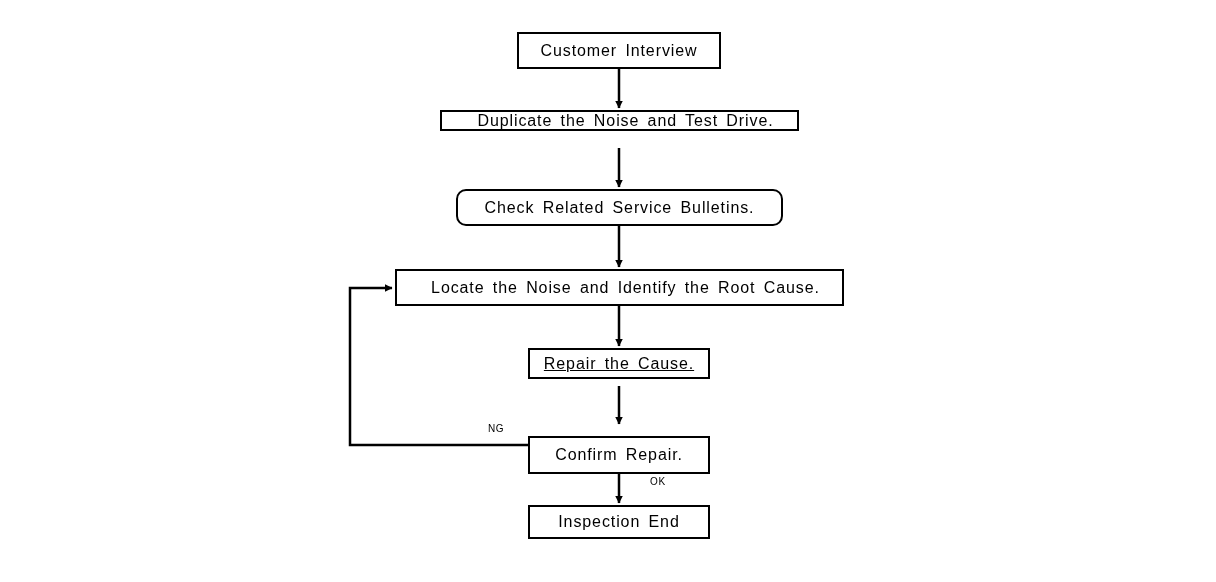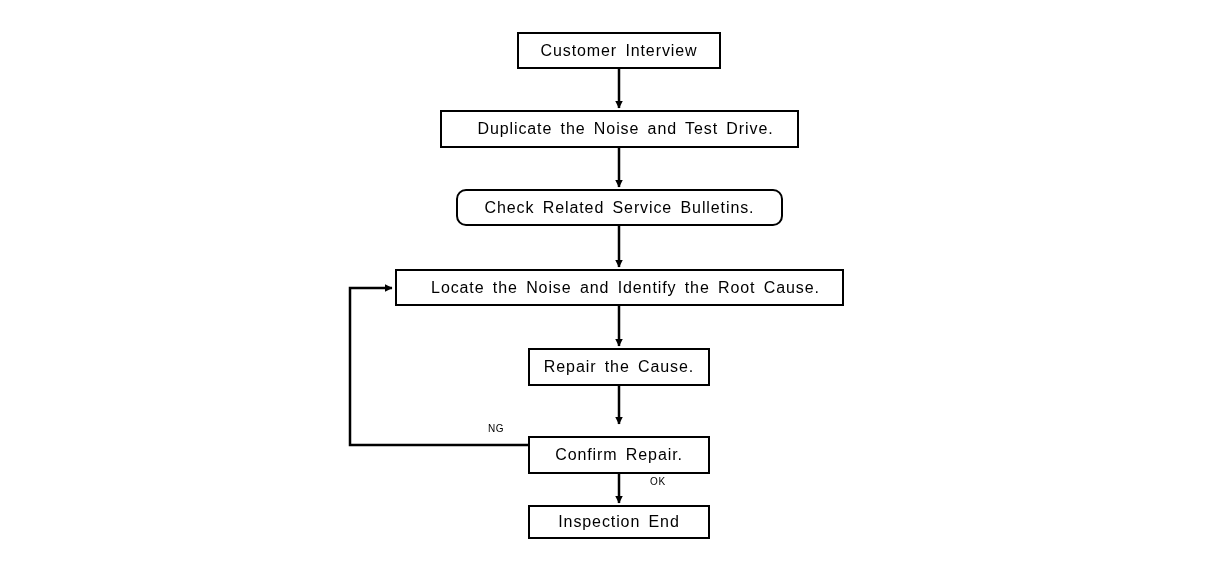--- a/index.html
+++ b/index.html
@@ -76,33 +76,33 @@
 
     <line x1="619" y1="464" x2="619" y2="503" stroke="#000000" stroke-width="2.5" marker-end="url(#arrowhead)"></line>
 
     <path d="M 528 445 L 350 445 L 350 288 L 392 288" fill="none" stroke="#000000" stroke-width="2.5" marker-end="url(#arrowhead)"></path>
   </svg>
 
   <div class="node" style="left:517px; top:32px; width:204px; height:37px;">
     <span>Customer Interview</span>
   </div>
 
-  <div class="node" style="left:440px; top:110px; width:359px; height:38px;padding-left:12px;">
+  <div class="node" style="left:440px; top:110px; width:359px; height:21px;padding-left:12px;">
     <span>Duplicate the Noise and Test Drive.</span>
   </div>
 
   <div class="node" style="left:456px; top:189px; width:327px; height:37px;border-radius:10px;">
     <span>Check Related Service Bulletins.</span>
   </div>
 
   <div class="node" style="left:395px; top:269px; width:449px; height:37px;padding-left:12px;">
     <span>Locate the Noise and Identify the Root Cause.</span>
   </div>
 
-  <div class="node" style="left:528px; top:348px; width:182px; height:38px;">
+  <div class="node" style="left:528px; top:348px; width:182px; height:31px;text-decoration:underline;">
     <span>Repair the Cause.</span>
   </div>
 
   <div class="node" style="left:528px; top:436px; width:182px; height:38px;">
     <span>Confirm Repair.</span>
   </div>
 
   <div class="node" style="left:528px; top:505px; width:182px; height:34px;">
     <span>Inspection End</span>
   </div>

